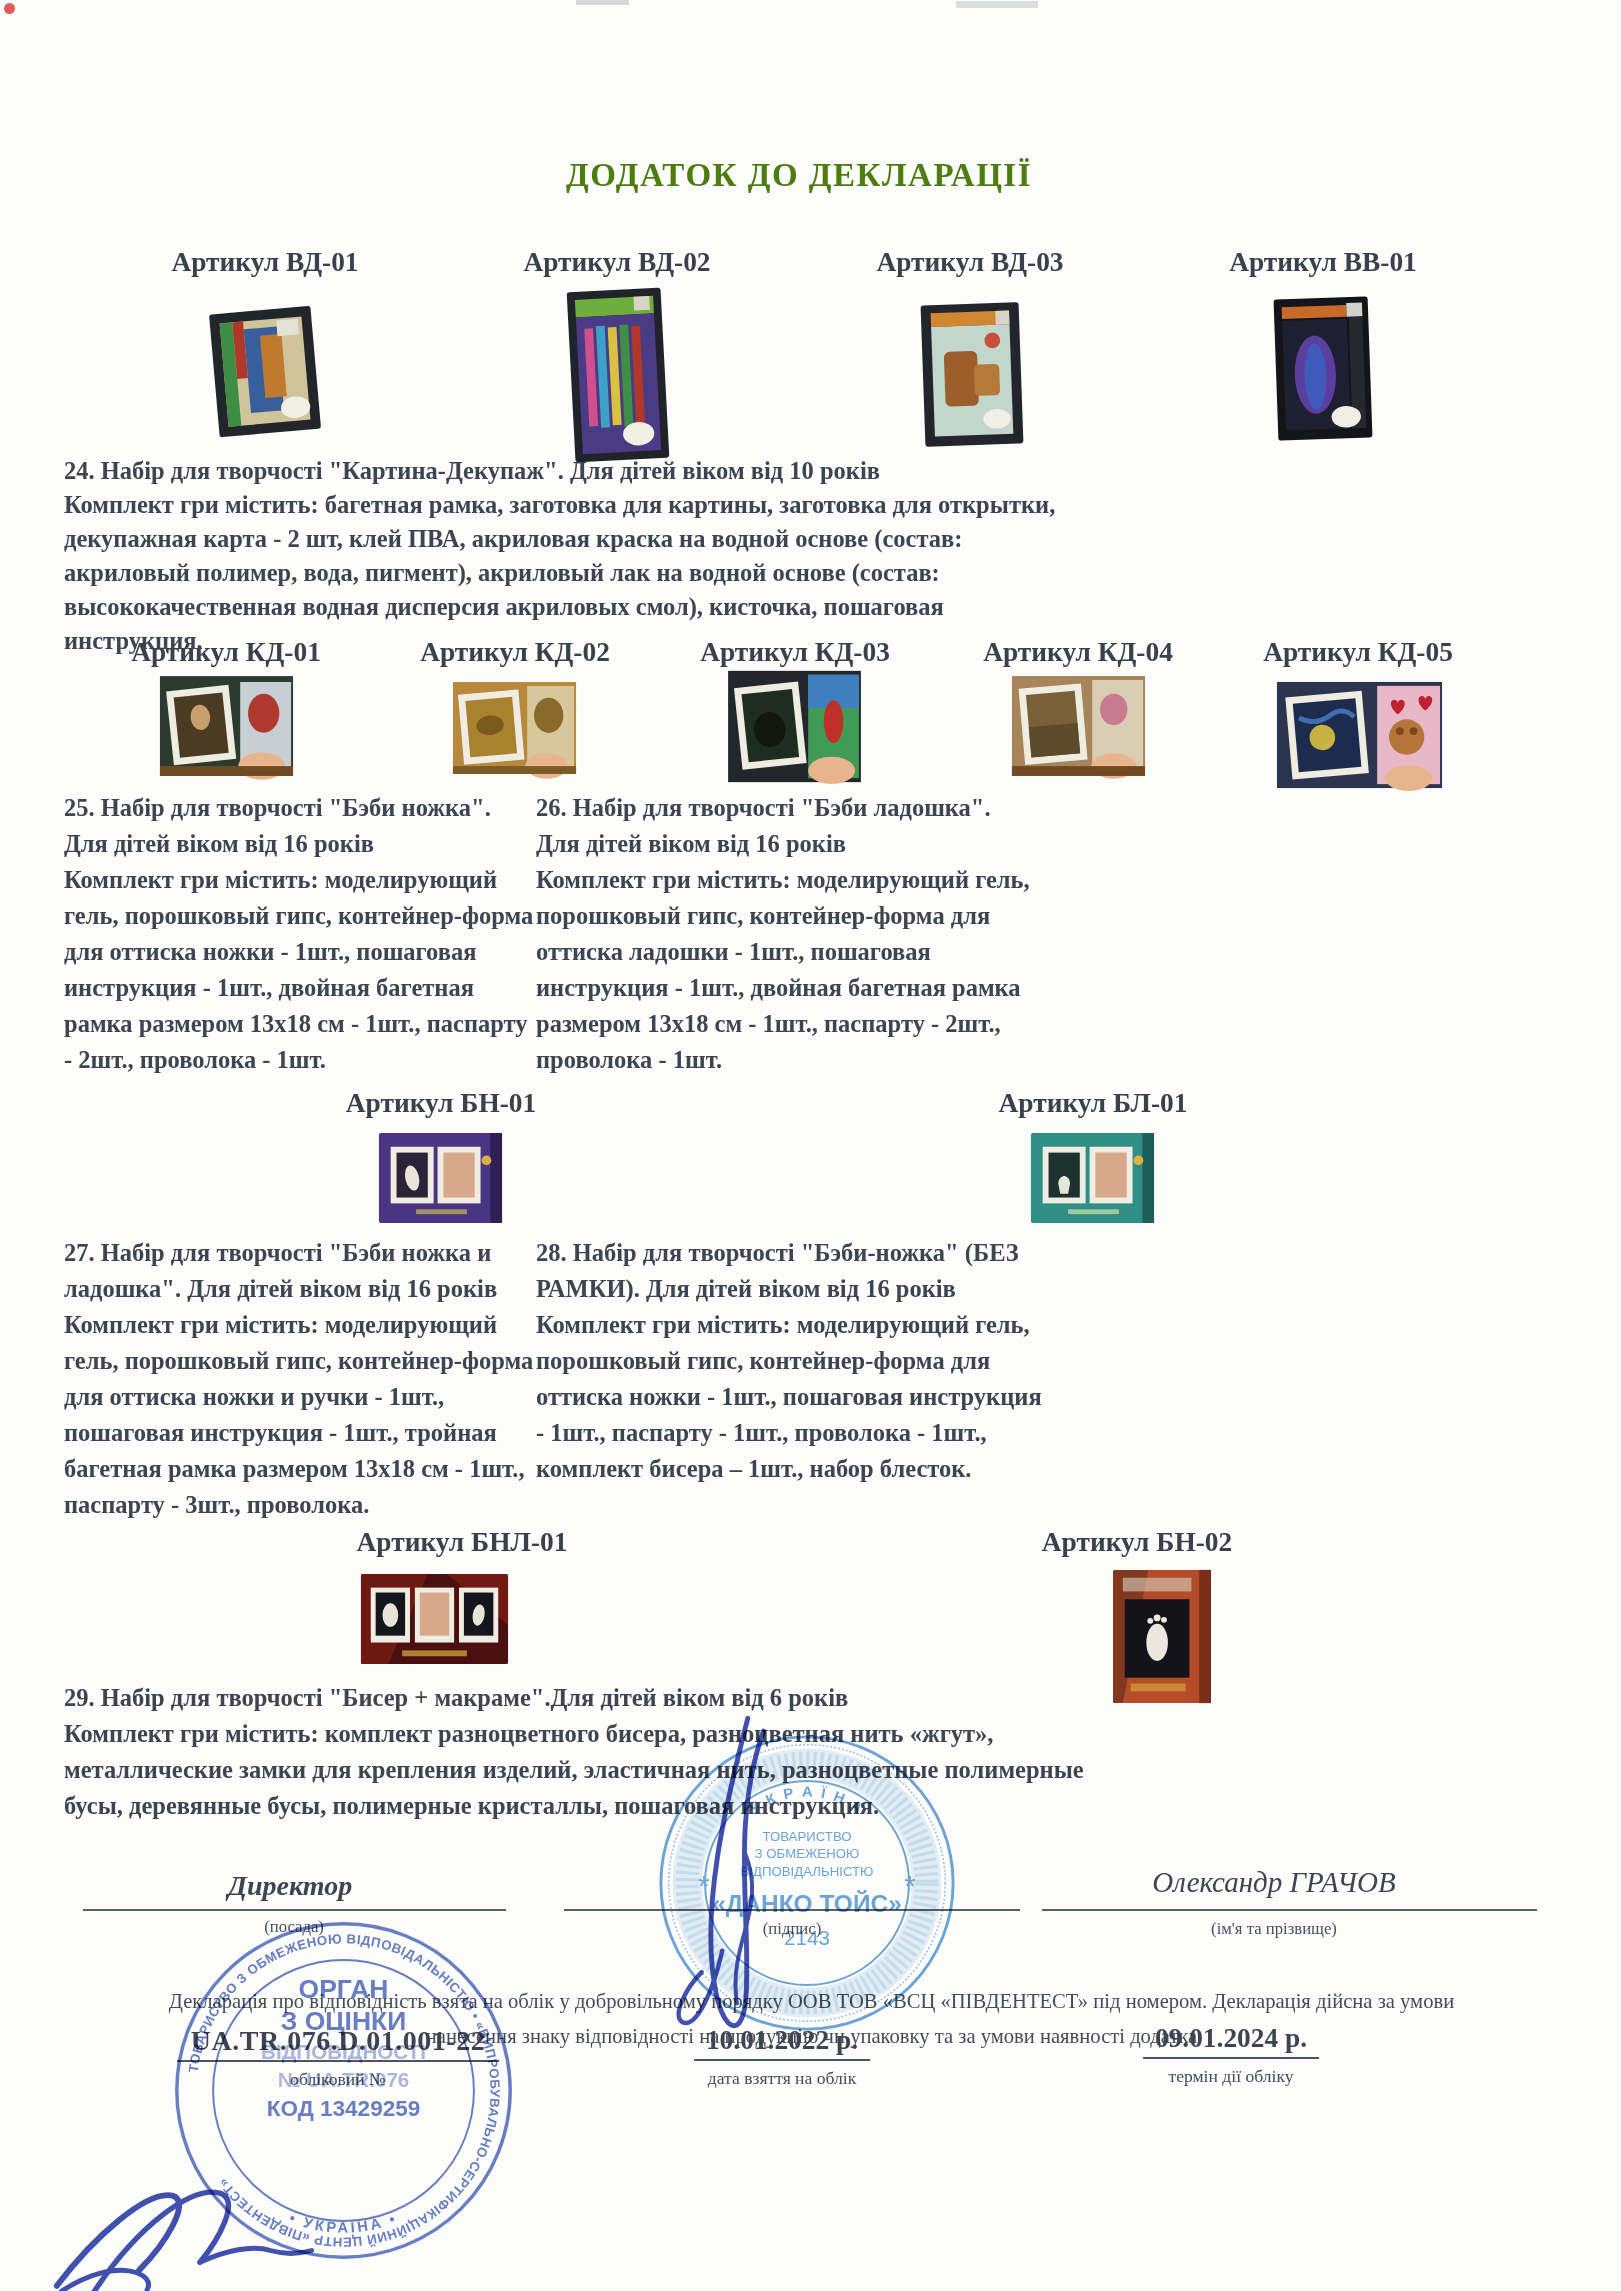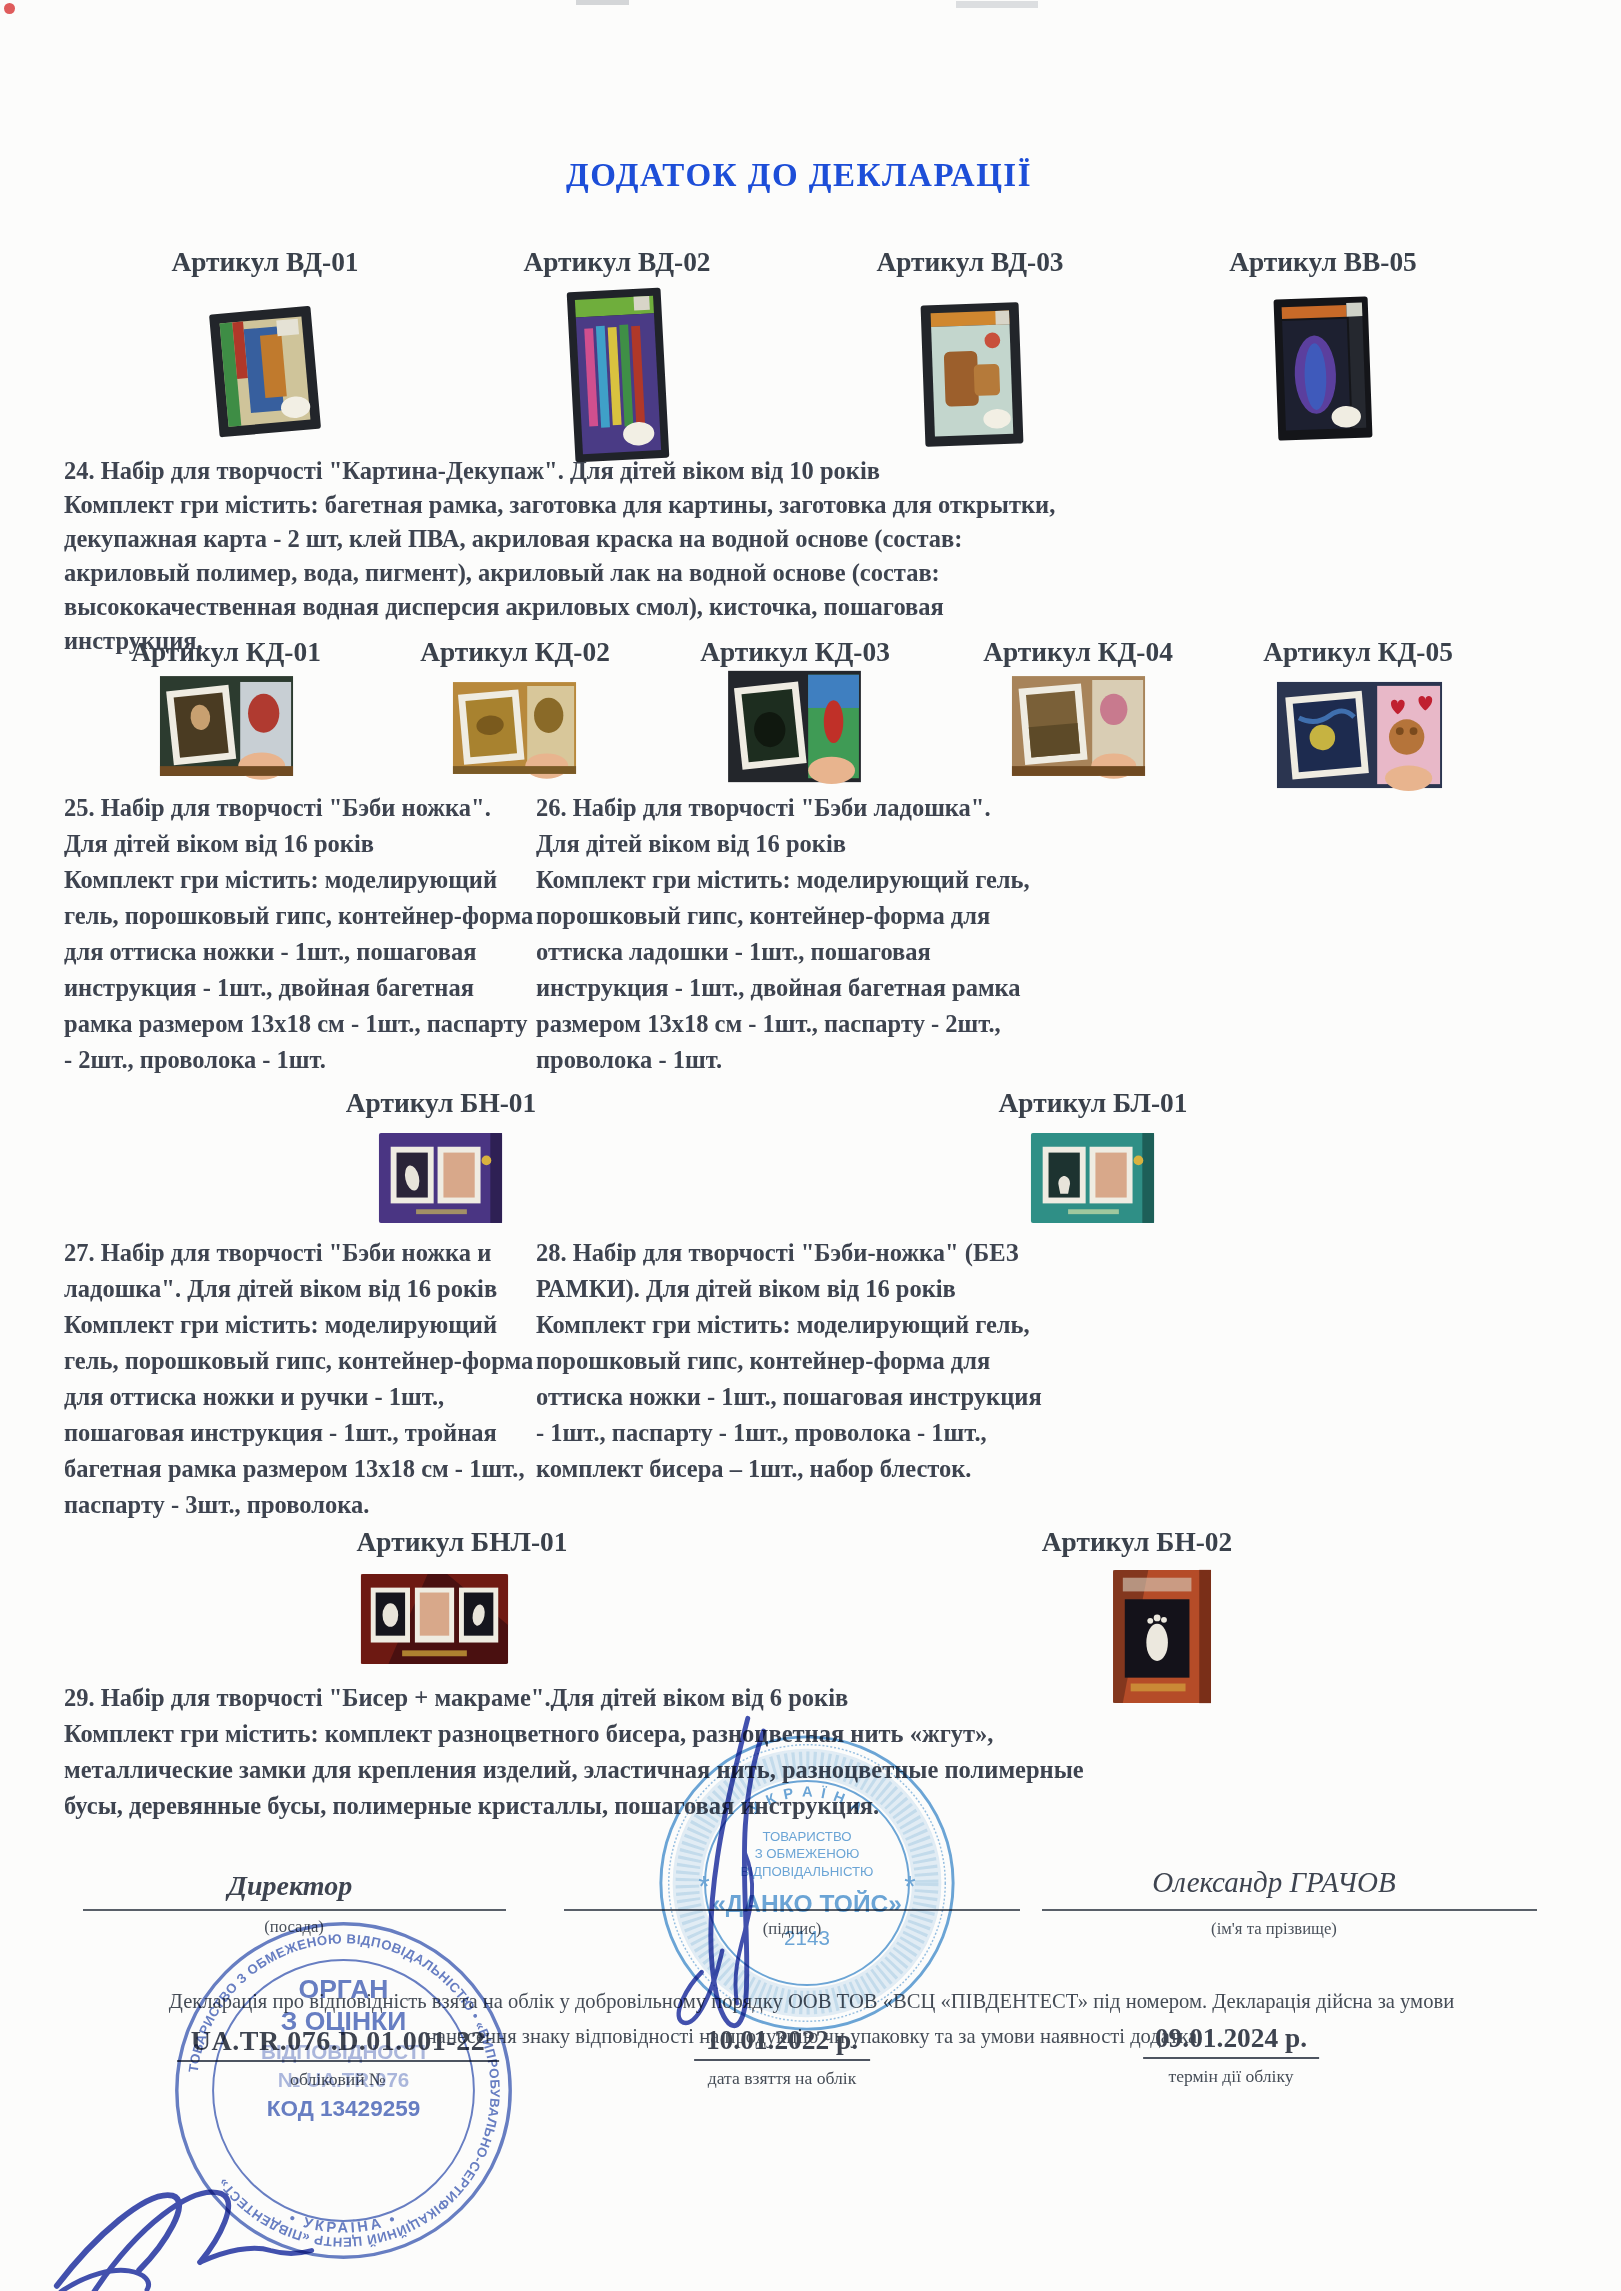--- a/index.html
+++ b/index.html
@@ -1,20 +1,20 @@
 <!DOCTYPE html>
 <html><head>
 <meta charset="utf-8">
 <style>
   html,body{margin:0;padding:0;background:#f2f2f0;}
   .page{position:relative;width:1621px;height:2292px;background:#fcfcfb;overflow:hidden;
         font-family:"Liberation Serif",serif;color:#3e4450;}
   .abs{position:absolute;}
   .cx{transform:translateX(-50%);}
-  .doc-title{font-weight:700;font-size:33px;letter-spacing:1.5px;color:#1d4ed8;white-space:nowrap;}
+  .doc-title{font-weight:700;font-size:33px;letter-spacing:1.5px;color:#4d7c0f;white-space:nowrap;}
   .art-label{font-weight:700;font-size:27.4px;color:#3a414b;white-space:nowrap;}
   .sec{font-weight:700;font-size:24.5px;line-height:36px;color:#3e4450;}
   .sec.tight{line-height:34px;}
   .sig-role{font-style:italic;font-weight:700;font-size:28px;white-space:nowrap;}
   .sig-name{font-style:italic;font-weight:400;font-size:29px;white-space:nowrap;}
   .caption{font-size:16.7px;color:#4a515b;white-space:nowrap;}
   .rule{position:absolute;height:2px;background:#595f68;}
   .note{font-size:20.6px;line-height:35px;color:#454c56;text-align:center;}
   .regnum{font-weight:700;font-size:28px;letter-spacing:0.5px;border-bottom:2.9px solid #4d5460;
           padding:0 13.7px 2.9px;white-space:nowrap;display:inline-block;}
@@ -34,21 +34,21 @@
 
   <div class="abs" style="left:3.9px;top:2.9px;width:10.8px;height:10.8px;border-radius:50%;background:#d94040;opacity:.85;"></div>
   <div class="abs" style="left:576px;top:0;width:53px;height:4.9px;background:#d4d6d8;"></div>
   <div class="abs" style="left:956px;top:1px;width:82px;height:6.9px;background:#dcdee0;"></div>
 
   <div class="abs cx doc-title" style="left:799px;top:157px;">ДОДАТОК ДО ДЕКЛАРАЦІЇ</div>
 
   <div class="abs cx art-label" style="left:265px;top:247px;">Артикул ВД-01</div>
   <div class="abs cx art-label" style="left:617px;top:247px;">Артикул ВД-02</div>
   <div class="abs cx art-label" style="left:970px;top:247px;">Артикул ВД-03</div>
-  <div class="abs cx art-label" style="left:1323px;top:247px;">Артикул ВВ-05</div>
+  <div class="abs cx art-label" style="left:1323px;top:247px;">Артикул ВВ-01</div>
 
   <svg class="photo" style="left:206px;top:306px;transform:rotate(-5deg);" width="120" height="131" viewBox="0 0 122 134">
     <rect x="8" y="4" width="104" height="126" rx="3" fill="#22252a"></rect>
     <rect x="18" y="14" width="84" height="106" fill="#cfc49a"></rect>
     <rect x="18" y="14" width="13" height="106" fill="#3e8d45"></rect>
     <rect x="31" y="14" width="11" height="58" fill="#b03829"></rect>
     <rect x="42" y="22" width="34" height="86" fill="#375f9e"></rect>
     <rect x="58" y="30" width="22" height="64" fill="#c07a2d"></rect>
     <rect x="76" y="16" width="22" height="16" fill="#e5e2d5"></rect>
     <ellipse cx="88" cy="106" rx="15" ry="11" fill="#f2efe4"></ellipse>

